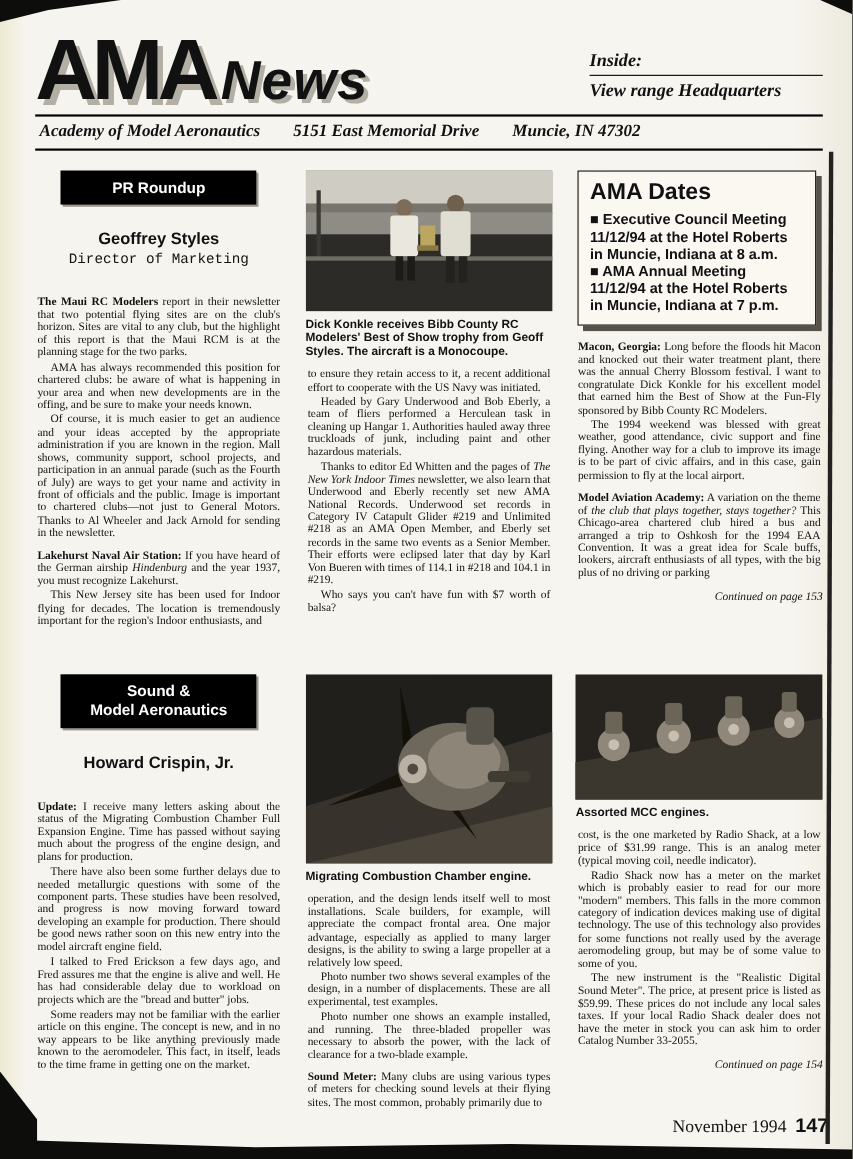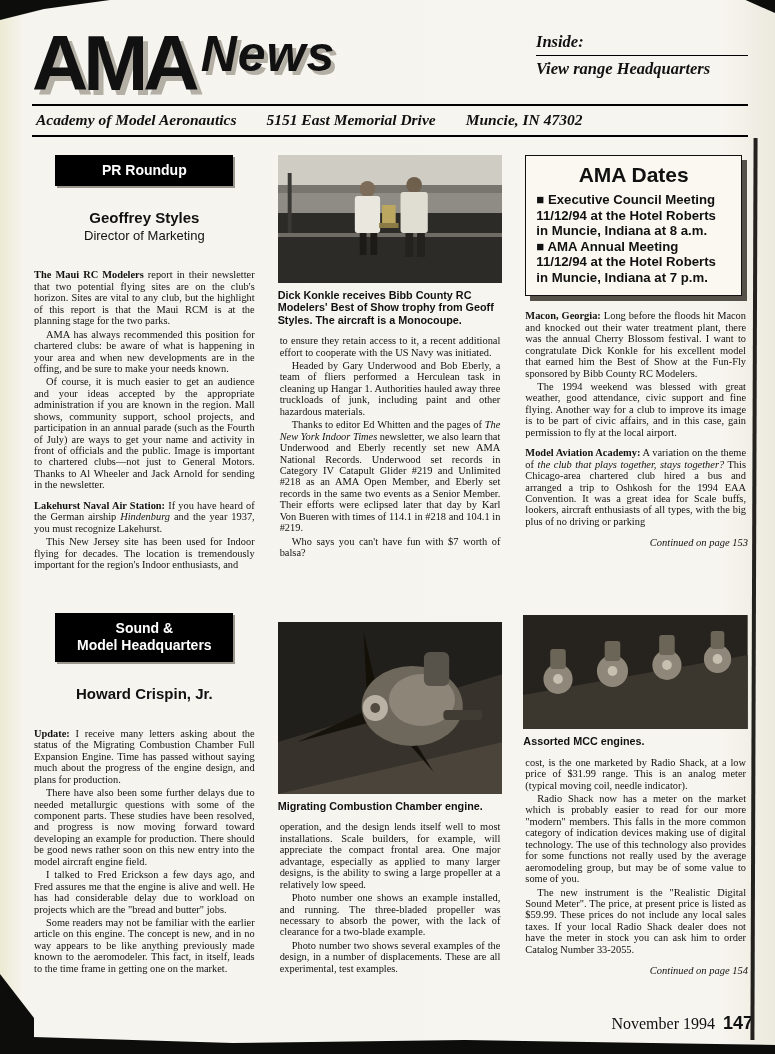--- a/index.html
+++ b/index.html
@@ -3,60 +3,60 @@
 <meta charset="utf-8">
 <style>
   * { box-sizing: border-box; }
   html,body { margin:0; padding:0; }
   body { background:#2b2b2b; font-family:"Liberation Serif", serif; }
   .page { position:relative; width:775px; height:1054px; margin:0 auto; overflow:hidden; color:#111;
           background:linear-gradient(90deg,#ecead2 0%,#f6f4ee 3%,#f7f5ef 93%,#eceade 100%); }
   .content { position:absolute; left:32px; top:32px; width:716px; }
 
   
-  .logo-row { display:flex; }
+  .logo-row { display:flex; align-items:flex-end; }
   .logo-ama { font-family:"Liberation Sans", sans-serif; font-weight:bold; font-size:78px; line-height:0.82;
               letter-spacing:-5px; text-shadow:5px 5px 0 #b3afa5; }
   .logo-news { font-family:"Liberation Sans", sans-serif; font-style:italic; font-weight:bold; font-size:50px;
                line-height:0.9; margin-left:6px; letter-spacing:1px; text-shadow:4px 4px 0 #b3afa5; }
   .inside-block { margin-left:auto; width:212px; font-style:italic; font-weight:bold; font-size:16.5px; padding-bottom:4px; }
   .inside-rule { border-top:1.5px solid #000; margin:3px 0 3px; }
   .masthead-rule { border-top:2px solid #000; margin-top:8px; }
   .address-row { display:flex; gap:30px; font-style:italic; font-weight:bold; font-size:15.5px; padding:5px 0 6px 4px; }
   .address-rule { border-top:2px solid #000; }
 
   
   .columns { display:flex; gap:21px; }
   .top-section { margin-top:16px; min-height:450px; }
-  .bottom-section { margin-top:8px;align-items:flex-end; }
+  .bottom-section { margin-top:8px; }
   .col { width:230px; }
 
   .section-box { background:#000; color:#fff; font-family:"Liberation Sans", sans-serif; font-weight:bold;
                  font-size:14px; text-align:center; padding:7px 6px; width:178px; margin:2px auto 8px;
                  box-shadow:2px 2px 0 #9a968c; line-height:1.25; }
   .author-name { text-align:center; font-family:"Liberation Sans", sans-serif; font-weight:bold; font-size:15px; margin-top:23px; }
-  .author-title { text-align:center; font-family:Liberation Sans, sans-serif; font-size:13px; margin:2px 0 26px; }
+  .author-title { text-align:center; font-family:Liberation Mono, monospace; font-size:13px; margin:2px 0 26px; }
 
   .body-text p { margin:2px; text-align:justify; font-size:10.4px; line-height:1.1; text-indent:12px; }
   .body-text p:first-child { text-indent:0; }
   .body-text p.flush { text-indent:0; margin-top:9px; }
   .body-text p.flush:first-child { margin-top:0; }
   .seg-b { font-weight:bold; }
   .seg-i { font-style:italic; }
 
   .photo { display:block; width:100%; margin-top:2px; }
   .photo-top { height:128px; }
   .photo-engine { height:172px; }
   .photo-engines { height:114px; }
   .caption { font-family:"Liberation Sans", sans-serif; font-weight:bold; font-size:10.8px; line-height:1.15;
              margin:6px 0 9px; }
 
   .dates-box { border:1.5px solid #111; box-shadow:5px 5px 0 #56524a; background:#faf8f1;
                padding:7px 10px 10px; margin:2px 6px 14px 2px; font-family:"Liberation Sans", sans-serif; }
-  .dates-title { text-align:center; font-weight:bold; font-size:21px; margin:0 0 5px; }
+  .dates-title { text-align:left; font-weight:bold; font-size:21px; margin:0 0 5px; }
   .dates-item { font-weight:bold; font-size:13.2px; line-height:1.18; }
 
   .continued { text-align:right; font-style:italic; font-size:10.5px; margin-top:10px; }
 
   .footer { position:absolute; right:22px; bottom:20px; font-size:16px; }
   .footer .page-num { font-family:"Liberation Sans", sans-serif; font-weight:bold; font-size:18px; margin-left:8px; }
 
   
   .scan { position:absolute; background:#0d0d0c; z-index:5; }
   .scan-tl { left:0; top:0; width:110px; height:20px; clip-path:polygon(0 0,100% 0,40% 45%,0 100%); }
@@ -153,21 +153,21 @@
         <div class="continued">Continued on page 153</div>
       </article>
 
     </section>
 
     <section class="columns bottom-section">
 
       <article class="col">
         <div class="section-box">
           <div>Sound &amp;</div>
-          <div>Model Headquarters</div>
+          <div>Model Aeronautics</div>
         </div>
         <div class="author-name">Howard Crispin, Jr.</div>
         <div class="author-title"></div>
         <div class="body-text">
             <p class="flush"><span class="seg-b">Update:</span><span> I receive many letters asking about the status of the Migrating Combustion Chamber Full Expansion Engine. Time has passed without saying much about the progress of the engine design, and plans for production.</span></p>
             <p><span>There have also been some further delays due to needed metallurgic questions with some of the component parts. These studies have been resolved, and progress is now moving forward toward developing an example for production. There should be good news rather soon on this new entry into the model aircraft engine field.</span></p>
             <p><span>I talked to Fred Erickson a few days ago, and Fred assures me that the engine is alive and well. He has had considerable delay due to workload on projects which are the "bread and butter" jobs.</span></p>
             <p><span>Some readers may not be familiar with the earlier article on this engine. The concept is new, and in no way appears to be like anything previously made known to the aeromodeler. This fact, in itself, leads to the time frame in getting one on the market.</span></p>
           </div>
       </article>
@@ -183,22 +183,23 @@
           <ellipse cx="138" cy="84" rx="52" ry="40" fill="#6e685c"></ellipse>
           <ellipse cx="148" cy="78" rx="34" ry="26" fill="#8d8678"></ellipse>
           <rect x="150" y="30" width="26" height="34" rx="6" fill="#57524a"></rect>
           <circle cx="100" cy="86" r="13" fill="#b9b2a4"></circle>
           <circle cx="100" cy="86" r="5" fill="#504a40"></circle>
           <rect x="170" y="88" width="40" height="10" rx="4" fill="#403b33"></rect>
         </svg>
         <div class="caption">Migrating Combustion Chamber engine.</div>
         <div class="body-text">
             <p><span>operation, and the design lends itself well to most installations. Scale builders, for example, will appreciate the compact frontal area. One major advantage, especially as applied to many larger designs, is the ability to swing a large propeller at a relatively low speed.</span></p>
+            <p><span>Photo number two shows several examples of the design, in a number of displacements. These are all experimental, test examples.</span></p>
             <p><span>Photo number one shows an example installed, and running. The three-bladed propeller was necessary to absorb the power, with the lack of clearance for a two-blade example.</span></p>
-            <p><span>Photo number two shows several examples of the design, in a number of displacements. These are all experimental, test examples.</span></p>
+            <p class="flush"><span class="seg-b">Sound Meter:</span><span> Many clubs are using various types of meters for checking sound levels at their flying sites. The most common, probably primarily due to</span></p>
           </div>
       </article>
 
       <article class="col">
         <svg class="photo photo-engines" viewBox="0 0 231 114" preserveAspectRatio="none" role="img">
           <rect width="231" height="114" fill="#26231e"></rect>
           <polygon points="0,114 0,80 231,40 231,114" fill="#3b362e"></polygon>
           <g fill="#8f887a">
             <circle cx="36" cy="64" r="15"></circle>
               <circle cx="92" cy="56" r="16"></circle>

